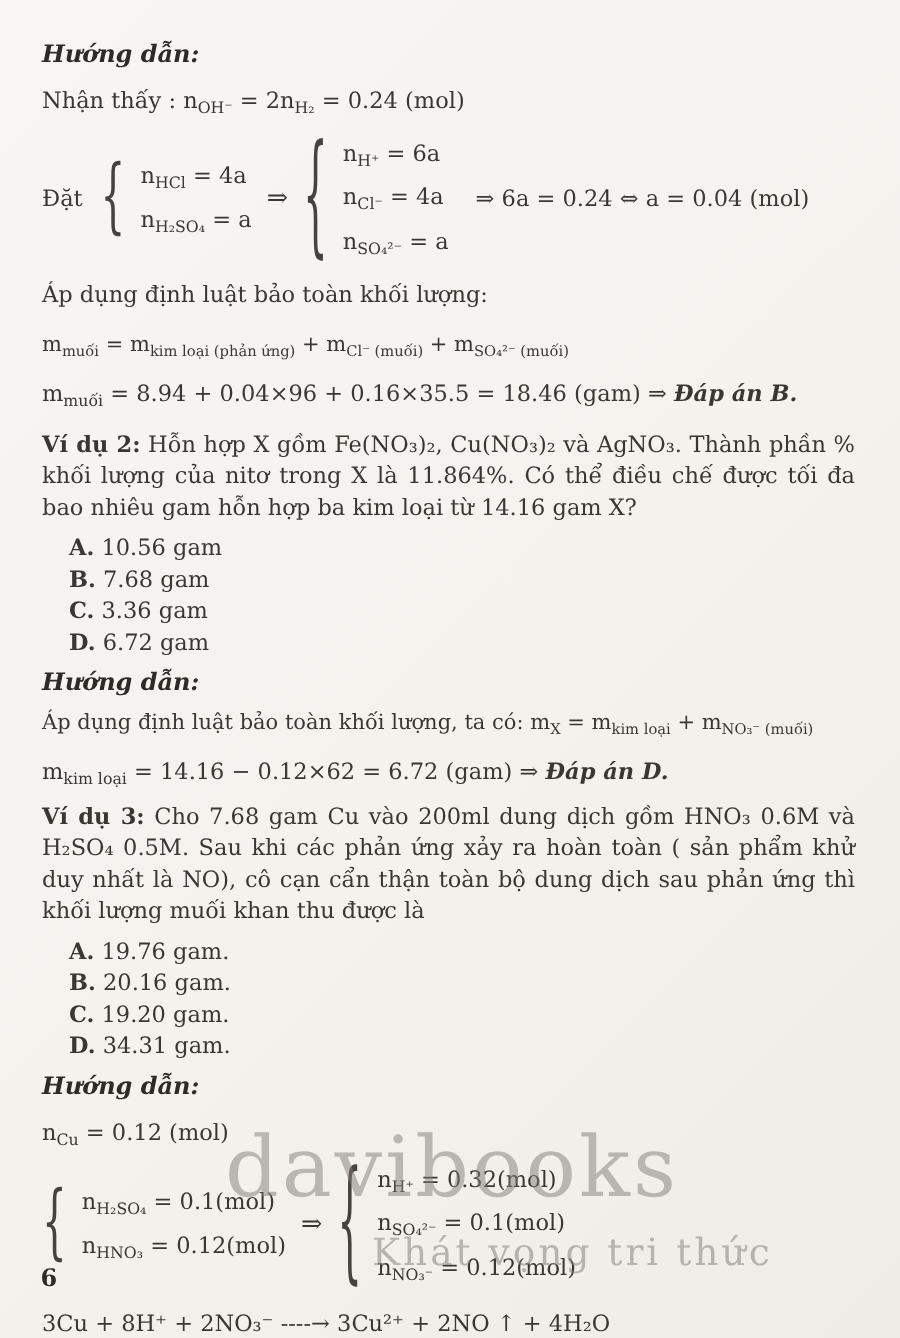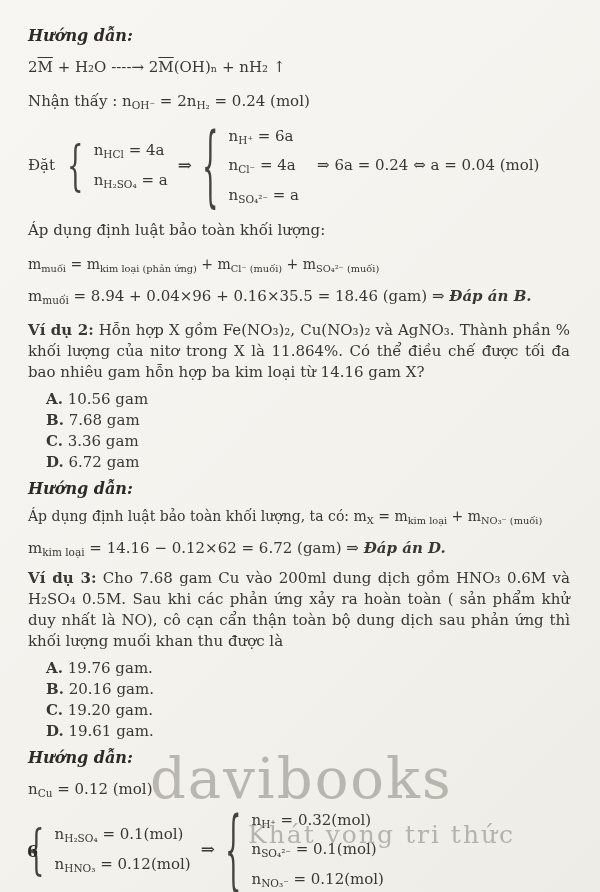--- a/index.html
+++ b/index.html
@@ -43,21 +43,20 @@
   .pagenum { position:absolute; left:27px; top:842px; font-size:16px; font-weight:bold; color:#2e2b27; }
 </style>
 </head>
 <body>
 
 <div class="page">
   <main class="content">
 
     <p class="heading">Hướng dẫn:</p>
 
-    <p class="line">2<span class="ovl">M</span> + H₂O ----→ 2<span class="ovl">M</span>(OH)ₙ + nH₂ ↑</p>
 
     <p class="line">Nhận thấy : n<sub>OH⁻</sub> = 2n<sub>H₂</sub> = 0.24 (mol)</p>
 
     <div class="sysrow">
       <span class="syslabel">Đặt</span>
       <span class="brace br2">{</span>
       <div class="syscol">
         <span>n<sub>HCl</sub> = 4a</span>
         <span>n<sub>H₂SO₄</sub> = a</span>
       </div>
@@ -92,21 +91,21 @@
     <p class="line tight">Áp dụng định luật bảo toàn khối lượng, ta có:  m<sub>X</sub> = m<sub>kim loại</sub> + m<sub>NO₃⁻ (muối)</sub></p>
 
     <p class="line" style="margin-bottom:8px"><span>m<sub>kim loại</sub> = 14.16 − 0.12×62 = 6.72 (gam) ⇒ </span><i class="ans">Đáp án D.</i></p>
 
     <p class="para"><b class="exlabel">Ví dụ 3:</b><span> Cho 7.68 gam Cu vào 200ml dung dịch gồm HNO₃ 0.6M và H₂SO₄ 0.5M. Sau khi các phản ứng xảy ra hoàn toàn ( sản phẩm khử duy nhất là NO), cô cạn cẩn thận toàn bộ dung dịch sau phản ứng thì khối lượng muối khan thu được là</span></p>
 
     <div class="choices">
       <span class="choice"><b>A.</b><span> 19.76 gam.</span></span>
       <span class="choice"><b>B.</b><span> 20.16 gam.</span></span>
       <span class="choice"><b>C.</b><span> 19.20 gam.</span></span>
-      <span class="choice"><b>D.</b><span> 19.61 gam.</span></span>
+      <span class="choice"><b>D.</b><span> 34.31 gam.</span></span>
     </div>
 
     <p class="heading">Hướng dẫn:</p>
 
     <p class="line" style="margin-bottom:8px">n<sub>Cu</sub> = 0.12 (mol)</p>
 
     <div class="sysrow last">
       <span class="brace br2">{</span>
       <div class="syscol">
         <span>n<sub>H₂SO₄</sub> = 0.1(mol)</span>

